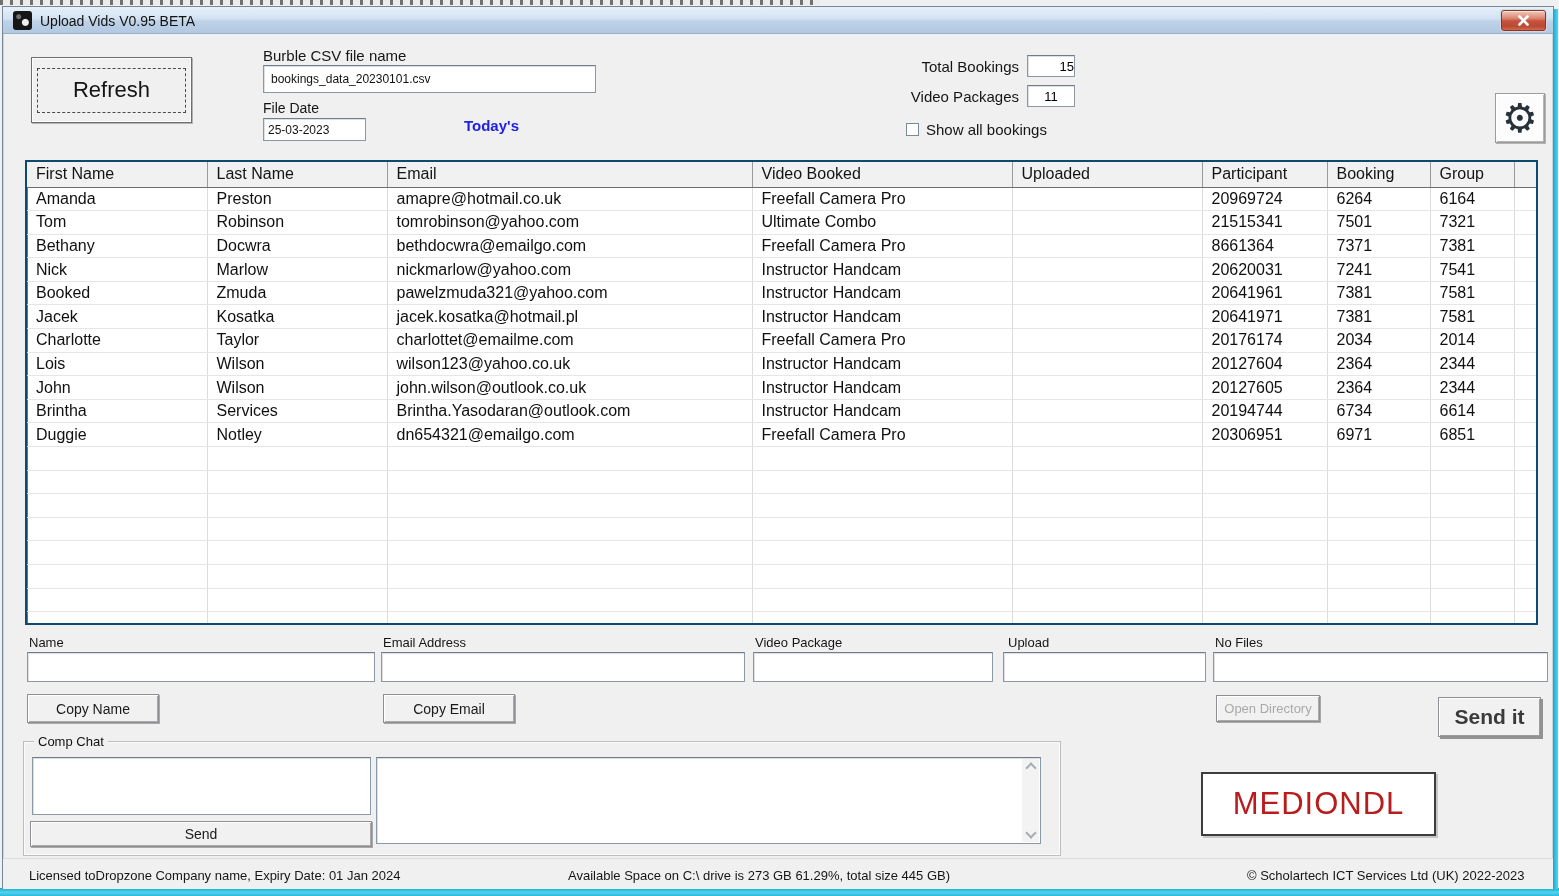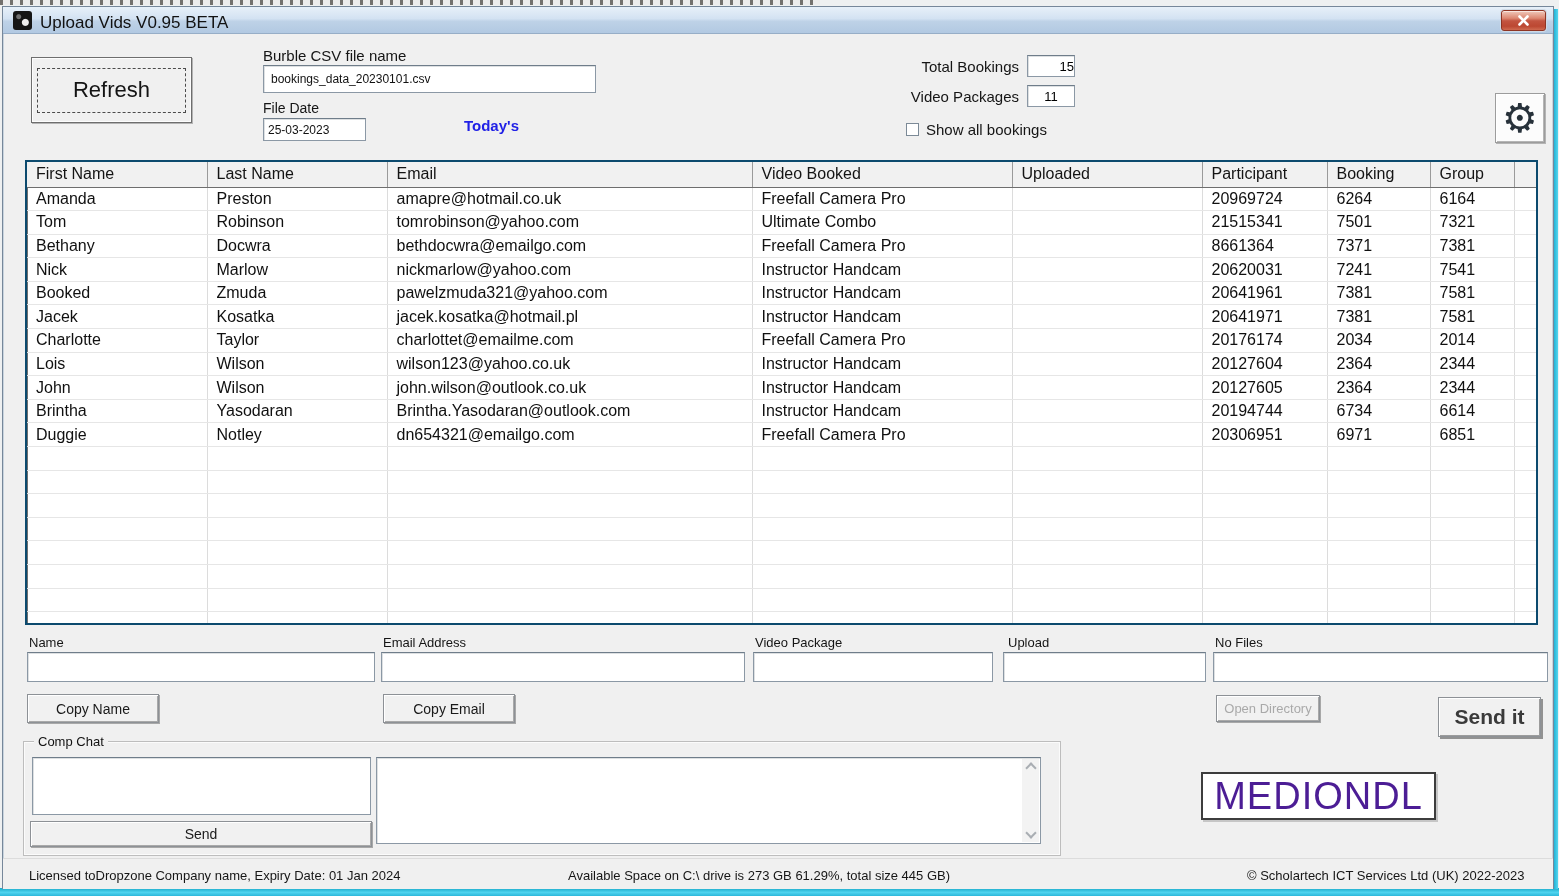--- a/index.html
+++ b/index.html
@@ -19,21 +19,21 @@
   
   .window { position:absolute; left:2px; top:6px; width:1552px; height:883px;
       background:#f0f0f0; border:1px solid #76879a; box-shadow:0 0 0 1px #c9d4de inset; }
 
   .titlebar { position:absolute; left:0; top:0; width:100%; height:27px;
       background:linear-gradient(180deg,#e7f0f9 0%,#d3e2f2 45%,#bed2e7 55%,#b2c9e2 100%);
       border-bottom:1px solid #97aec7; }
   .app-icon { position:absolute; left:10px; top:4px; width:19px; height:19px; border-radius:3px;
       background:radial-gradient(circle at 30% 30%, #6f6f6f 0 2px, transparent 3px),
                  radial-gradient(circle at 65% 60%, #efefef 0 3px, transparent 4px), #161616; }
-  .title-text { position:absolute; left:37px; top:6px; font-size:17px; color:#121212; }
+  .title-text { position:absolute; left:37px; top:6px; font-size:14px; color:#121212; }
   .close-btn { position:absolute; right:7px; top:3px; width:45px; height:21px; border-radius:3px;
       background:linear-gradient(180deg,#f0c9bb 0%,#dd8872 38%,#c35440 52%,#bc4832 80%,#cf6a50 100%);
       border:1px solid #8e3423; box-shadow:inset 0 1px 0 rgba(255,255,255,.55), 0 0 0 1px #cfd9e4;
       display:flex; align-items:center; justify-content:center; cursor:pointer; }
 
   
   .sunken { background:#ffffff; border:1px solid #8b98a5; border-top-color:#6f7d8a;
       box-shadow:inset 1px 1px 0 rgba(120,130,140,.25); }
   .btn3d { background:#f1f1f1; border:1px solid #8d9196;
       box-shadow:inset 1px 1px 0 #ffffff, inset -1px -1px 0 #a9a9a9, 1px 1px 0 rgba(80,80,80,.45);
@@ -87,24 +87,24 @@
   .group-label { position:absolute; left:10px; top:-8px; background:#f0f0f0; padding:0 4px; font-size:13px; color:#111; }
   .chat-input { position:absolute; left:8px; top:15px; width:339px; height:58px; resize:none; font-family:inherit; font-size:13px; outline:none; }
   .chat-send { position:absolute; left:6px; top:79px; width:342px; height:26px; }
   .chat-log { position:absolute; left:352px; top:15px; width:665px; height:87px; }
   .chat-scroll { position:absolute; right:1px; top:1px; width:17px; height:83px; background:#f3f3f3;
       display:flex; flex-direction:column; justify-content:space-between; align-items:center; padding:3px 0; }
   .chev { width:8px; height:8px; border-left:2px solid #a9aeb3; border-bottom:2px solid #a9aeb3; }
   .chev.up { transform:rotate(135deg); margin-top:2px; }
   .chev.down { transform:rotate(-45deg); margin-bottom:2px; }
 
-  .logo-box { position:absolute; left:1198px; top:765px; width:235px; height:48px; background:#fff;
+  .logo-box { position:absolute; left:1198px; top:765px; width:235px; height:64px; background:#fff;
       border:2px solid #3d3d3d; box-shadow:2px 2px 0 rgba(120,120,120,.35);
       display:flex; align-items:center; justify-content:center;
-      font-size:38px; letter-spacing:1px; color:#4c1d95; }
+      font-size:31px; letter-spacing:1px; color:#b91c1c; }
 
   
   .statusbar { position:absolute; left:0; top:851px; width:100%; height:31px; background:#f0f0f0; border-top:1px solid #dcdcdc; }
   .statusbar .item { position:absolute; top:9px; font-size:13px; color:#161616; white-space:nowrap; }
 
   svg { display:block; }
 </style>
 </head>
 <body>
 
@@ -275,21 +275,21 @@
               <td>john.wilson@outlook.co.uk</td>
               <td>Instructor Handcam</td>
               <td></td>
               <td>20127605</td>
               <td>2364</td>
               <td>2344</td>
               <td>&nbsp;</td>
             </tr>
             <tr>
               <td>Brintha</td>
-              <td>Yasodaran</td>
+              <td>Services</td>
               <td>Brintha.Yasodaran@outlook.com</td>
               <td>Instructor Handcam</td>
               <td></td>
               <td>20194744</td>
               <td>6734</td>
               <td>6614</td>
               <td>&nbsp;</td>
             </tr>
             <tr>
               <td>Duggie</td>

